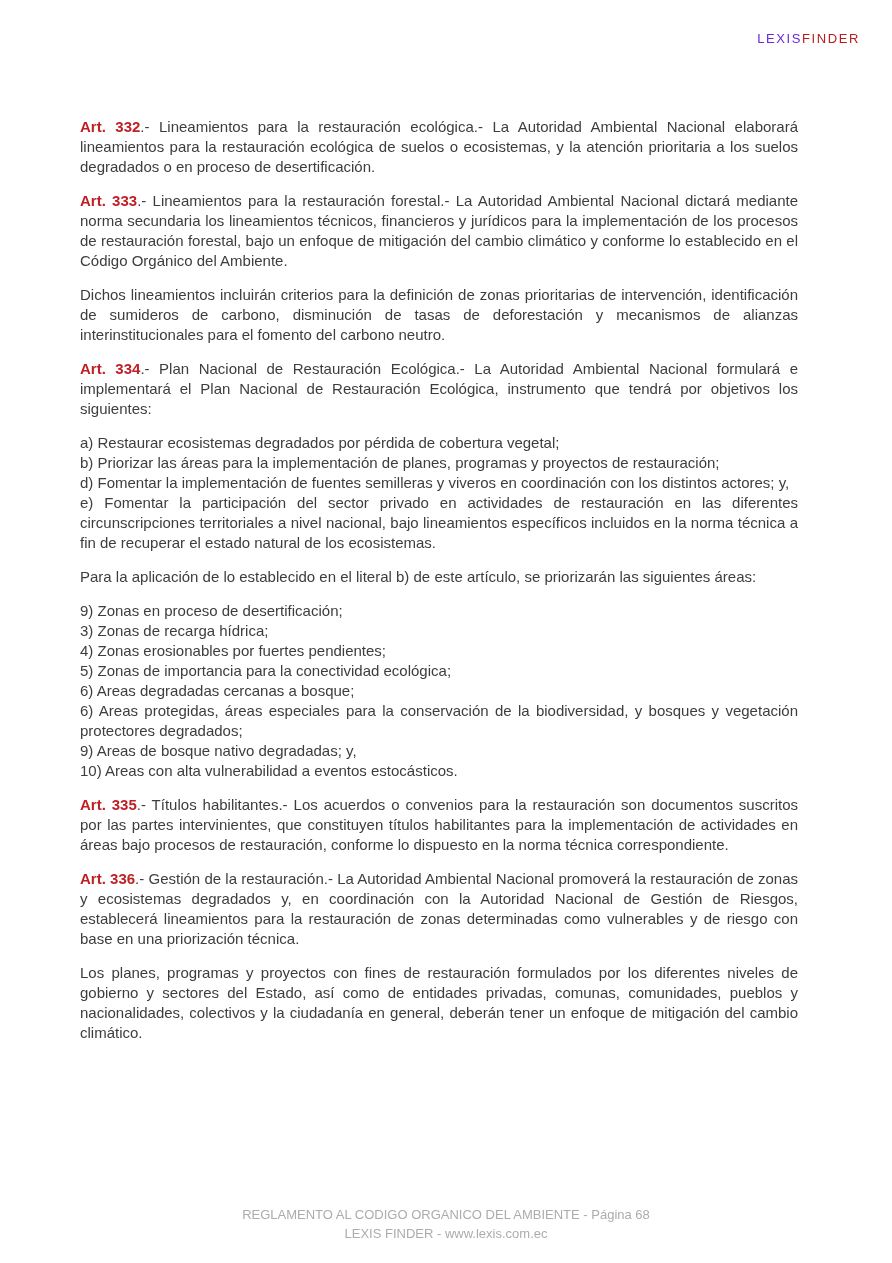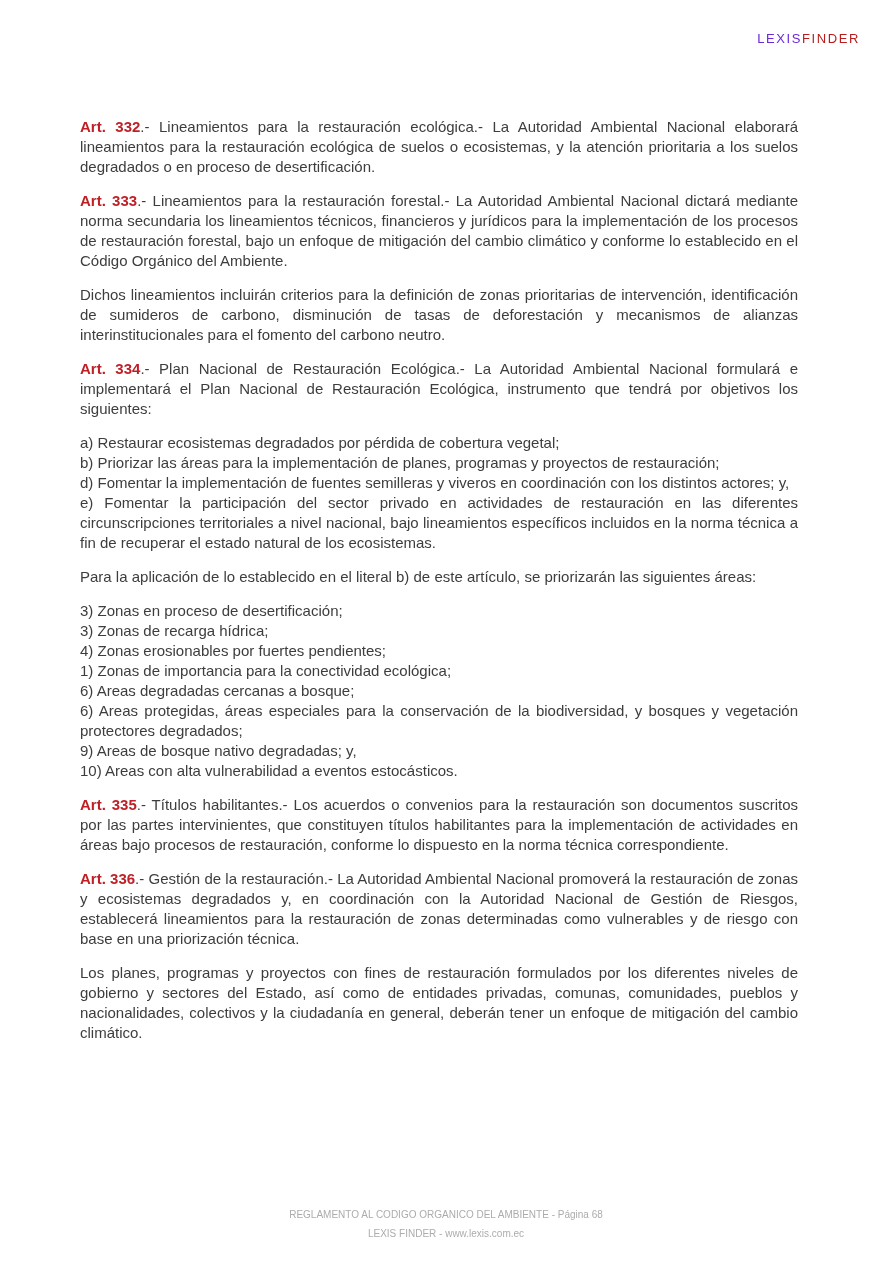--- a/index.html
+++ b/index.html
@@ -57,21 +57,21 @@
     color: #bf2026;
     font-weight: 700;
   }
   .page-footer {
     position: absolute;
     left: 0;
     right: 0;
     top: 1205px;
     text-align: center;
     color: #acacac;
-    font-size: 10px;
+    font-size: 13px;
     line-height: 19px;
   }
 </style>
 </head>
 <body>
 
 <div class="page">
 
   <header class="page-header">
     <div class="logo">
@@ -85,24 +85,24 @@
       <p class="para"><span>Dichos lineamientos incluirán criterios para la definición de zonas prioritarias de intervención, identificación de sumideros de carbono, disminución de tasas de deforestación y mecanismos de alianzas interinstitucionales para el fomento del carbono neutro.</span></p>
       <p class="para"><span class="art-label">Art. 334</span><span>.- Plan Nacional de Restauración Ecológica.- La Autoridad Ambiental Nacional formulará e implementará el Plan Nacional de Restauración Ecológica, instrumento que tendrá por objetivos los siguientes:</span></p>
       <div class="list-block">
         <p class="para list-item">a) Restaurar ecosistemas degradados por pérdida de cobertura vegetal;</p>
         <p class="para list-item">b) Priorizar las áreas para la implementación de planes, programas y proyectos de restauración;</p>
         <p class="para list-item">d) Fomentar la implementación de fuentes semilleras y viveros en coordinación con los distintos actores; y,</p>
         <p class="para list-item">e) Fomentar la participación del sector privado en actividades de restauración en las diferentes circunscripciones territoriales a nivel nacional, bajo lineamientos específicos incluidos en la norma técnica a fin de recuperar el estado natural de los ecosistemas.</p>
       </div>
       <p class="para"><span>Para la aplicación de lo establecido en el literal b) de este artículo, se priorizarán las siguientes áreas:</span></p>
       <div class="list-block">
-        <p class="para list-item">3) Zonas en proceso de desertificación;</p>
+        <p class="para list-item">9) Zonas en proceso de desertificación;</p>
         <p class="para list-item">3) Zonas de recarga hídrica;</p>
         <p class="para list-item">4) Zonas erosionables por fuertes pendientes;</p>
-        <p class="para list-item">1) Zonas de importancia para la conectividad ecológica;</p>
+        <p class="para list-item">5) Zonas de importancia para la conectividad ecológica;</p>
         <p class="para list-item">6) Areas degradadas cercanas a bosque;</p>
         <p class="para list-item">6) Areas protegidas, áreas especiales para la conservación de la biodiversidad, y bosques y vegetación protectores degradados;</p>
         <p class="para list-item">9) Areas de bosque nativo degradadas; y,</p>
         <p class="para list-item">10) Areas con alta vulnerabilidad a eventos estocásticos.</p>
       </div>
       <p class="para"><span class="art-label">Art. 335</span><span>.- Títulos habilitantes.- Los acuerdos o convenios para la restauración son documentos suscritos por las partes intervinientes, que constituyen títulos habilitantes para la implementación de actividades en áreas bajo procesos de restauración, conforme lo dispuesto en la norma técnica correspondiente.</span></p>
       <p class="para"><span class="art-label">Art. 336</span><span>.- Gestión de la restauración.- La Autoridad Ambiental Nacional promoverá la restauración de zonas y ecosistemas degradados y, en coordinación con la Autoridad Nacional de Gestión de Riesgos, establecerá lineamientos para la restauración de zonas determinadas como vulnerables y de riesgo con base en una priorización técnica.</span></p>
       <p class="para"><span>Los planes, programas y proyectos con fines de restauración formulados por los diferentes niveles de gobierno y sectores del Estado, así como de entidades privadas, comunas, comunidades, pueblos y nacionalidades, colectivos y la ciudadanía en general, deberán tener un enfoque de mitigación del cambio climático.</span></p>
     </main>
 

